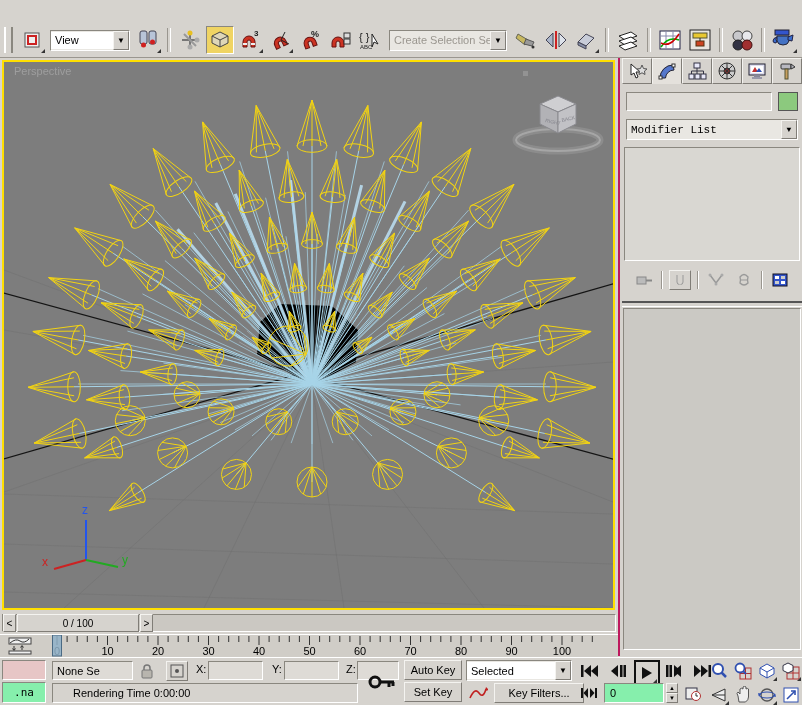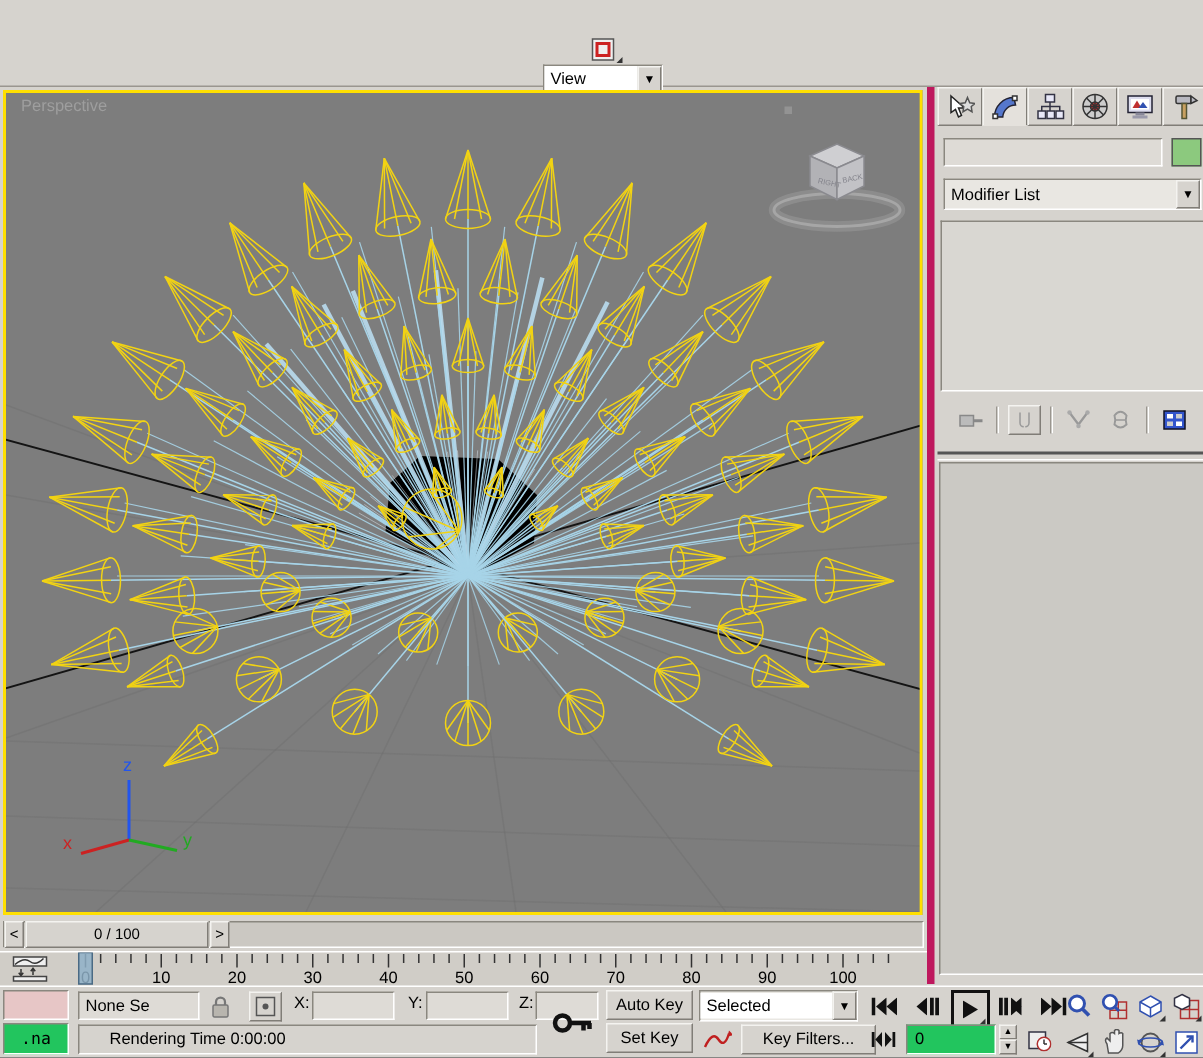--- a/index.html
+++ b/index.html
@@ -1,60 +1,60 @@
 <!DOCTYPE html>
 <html><head>
 <meta charset="utf-8">
 <style>
   html,body{margin:0;padding:0;background:#555;}
   #app{position:relative;width:802px;height:705px;background:#d6d3ce;font-family:"Liberation Sans",sans-serif;font-size:11px;color:#000;overflow:hidden;}
   
   .menubar{position:absolute;left:0;top:0;width:802px;height:22px;background:#f1efe9;border-bottom:1px solid #98b0c8;display:flex;align-items:center;padding-left:6px;box-sizing:border-box;}
   .menu-item{padding:3px 9px;font-size:12px;cursor:default;}
   
-  .toolbar{position:absolute;left:0;top:23px;width:802px;height:35px;background:#d6d3ce;border-bottom:1px solid #9a968f;display:flex;align-items:center;box-sizing:border-box;padding-left:2px;flex-direction:column;}
+  .toolbar{position:absolute;left:0;top:23px;width:802px;height:35px;background:#d6d3ce;border-bottom:1px solid #9a968f;display:flex;align-items:center;box-sizing:border-box;padding-left:2px;}
   .grip{width:5px;height:26px;border-left:2px solid #fff;border-right:2px solid #8a877f;margin:0 4px 0 2px;}
   .tbtn{position:relative;width:28px;height:28px;display:flex;align-items:center;justify-content:center;margin:0 1px;}
   .tbtn.pressed{background:#f0d463;border:1px solid;border-color:#8a877f #fff #fff #8a877f;box-sizing:border-box;}
   .fly::after{content:"";position:absolute;right:1px;bottom:1px;border-left:4px solid transparent;border-bottom:4px solid #333;}
   .tsep{width:2px;height:24px;border-left:1px solid #9a968f;border-right:1px solid #fff;margin:0 4px;}
   .dropdown{display:flex;height:21px;border:1px solid;border-color:#8a877f #fff #fff #8a877f;background:#e9e7e2;align-items:center;box-sizing:border-box;}
   .dropdown .dd-text{padding:0 4px;white-space:nowrap;overflow:hidden;}
   .dd-arrow{width:16px;height:100%;background:#d6d3ce;border:1px solid;border-color:#f4f3f0 #807d77 #807d77 #f4f3f0;display:flex;align-items:center;justify-content:center;font-size:8px;box-sizing:border-box;}
   .disabled-text{color:#9a968f;}
   
   .viewport{position:absolute;left:2px;top:60px;width:613px;height:550px;border:2px solid #ffdf00;background:#7d7d7d;box-sizing:border-box;}
   .vp-label{position:absolute;left:10px;top:3px;color:#9e9e9e;font-size:11px;}
   
   .timeslider{position:absolute;left:0;top:613px;width:618px;height:21px;background:#d6d3ce;}
   .ts-btn{position:absolute;top:1px;height:18px;background:#d6d3ce;border:1px solid;border-color:#f4f3f0 #807d77 #807d77 #f4f3f0;display:flex;align-items:center;justify-content:center;box-sizing:border-box;font-size:10px;}
   .ts-track{position:absolute;left:2px;top:1px;width:614px;height:18px;border:1px solid;border-color:#8a877f #fff #fff #8a877f;background:#cbc8c2;box-sizing:border-box;}
   .trackbar{position:absolute;left:0;top:634px;width:618px;height:23px;background:#d0cdc7;border-top:1px solid #fff;}
   .mce-btn{position:absolute;left:3px;top:1px;width:36px;height:20px;display:flex;align-items:center;justify-content:center;}
   
-  .cpanel{position:absolute;left:618px;top:58px;width:184px;height:598px;background:#d6d3ce;border-left:5px solid #be185d;box-sizing:border-box;}
+  .cpanel{position:absolute;left:618px;top:58px;width:184px;height:598px;background:#d6d3ce;border-left:2px solid #be185d;box-sizing:border-box;font-family:Liberation Mono, monospace;}
   .ctabs{position:absolute;left:2px;top:0;width:180px;height:26px;display:flex;}
   .ctab{flex:1;height:26px;border:1px solid;border-color:#f4f3f0 #807d77 #807d77 #f4f3f0;background:#d6d3ce;display:flex;align-items:center;justify-content:center;box-sizing:border-box;}
   .ctab.active{background:#e4e1dc;border-bottom-color:#e4e1dc;}
   .name-field{position:absolute;left:6px;top:34px;width:146px;height:19px;border:1px solid;border-color:#8a877f #fff #fff #8a877f;background:#dedbd6;box-sizing:border-box;}
   .color-swatch{position:absolute;left:158px;top:34px;width:20px;height:19px;border:1px solid #555;box-sizing:border-box;}
   .modlist{position:absolute;left:6px;top:61px;width:172px;height:21px;}
   .stackbox{position:absolute;left:4px;top:89px;width:176px;height:114px;border:1px solid;border-color:#8a877f #fff #fff #8a877f;background:#d9d7d2;box-sizing:border-box;}
   .stackbtns{position:absolute;left:4px;top:209px;width:176px;height:26px;display:flex;align-items:center;justify-content:center;gap:6px;}
   .sbtn{width:22px;height:20px;display:flex;align-items:center;justify-content:center;}
   .ssep{width:1px;height:18px;background:#9a968f;border-right:1px solid #fff;}
   .psep{position:absolute;left:2px;top:243px;width:180px;height:3px;border-top:2px solid #555;border-bottom:1px solid #fff;}
   .rollout{position:absolute;left:3px;top:250px;width:178px;height:342px;border:1px solid;border-color:#8a877f #fff #fff #8a877f;background:#cbc9c4;box-sizing:border-box;}
   
   .statusbar{position:absolute;left:0;top:657px;width:802px;height:48px;background:#d6d3ce;border-top:1px solid #fff;box-sizing:border-box;}
   .sunken{border:1px solid;border-color:#8a877f #fff #fff #8a877f;background:#dedbd6;box-sizing:border-box;}
   .raised{border:1px solid;border-color:#f4f3f0 #807d77 #807d77 #f4f3f0;background:#d6d3ce;box-sizing:border-box;}
   .sb{position:absolute;display:flex;align-items:center;justify-content:center;}
   .lbl{position:absolute;display:flex;align-items:center;}
-  .white-field{background:#22c55e;}
+  .white-field{background:#86efac;}
   .mono{font-family:"DejaVu Sans Mono",monospace;}
   .spin{display:flex;flex-direction:column;width:12px;height:20px;}
   .spin div{flex:1;border:1px solid;border-color:#f4f3f0 #807d77 #807d77 #f4f3f0;background:#d6d3ce;font-size:6px;display:flex;align-items:center;justify-content:center;box-sizing:border-box;}
 </style>
 </head>
 <body>
 
 <div id="app">
 
 

